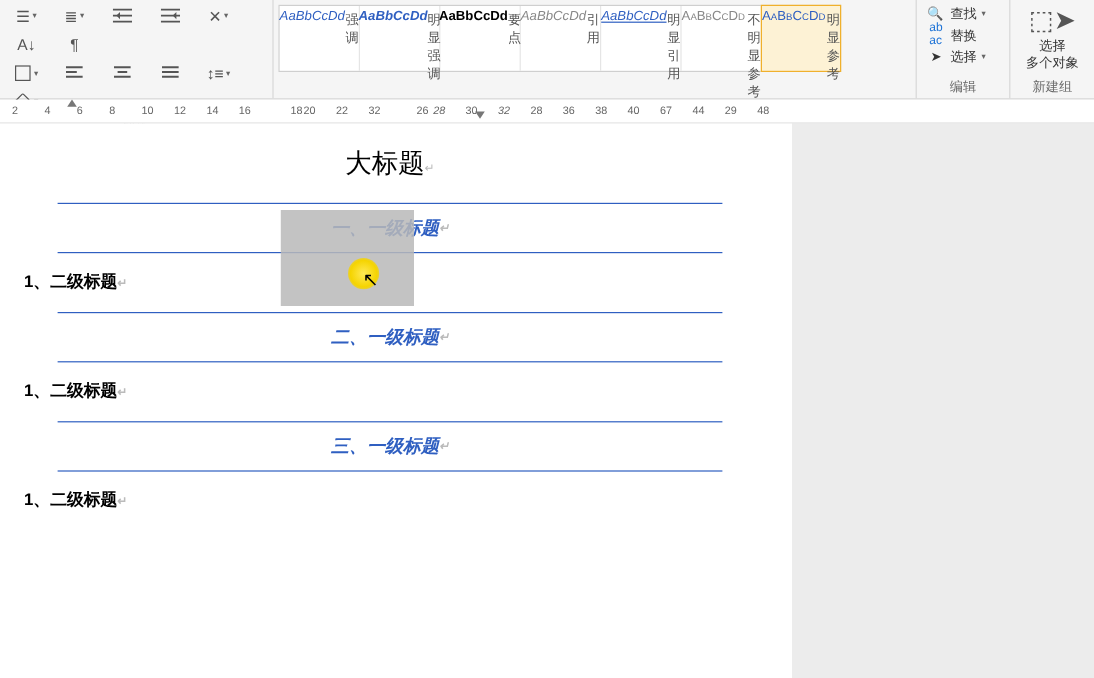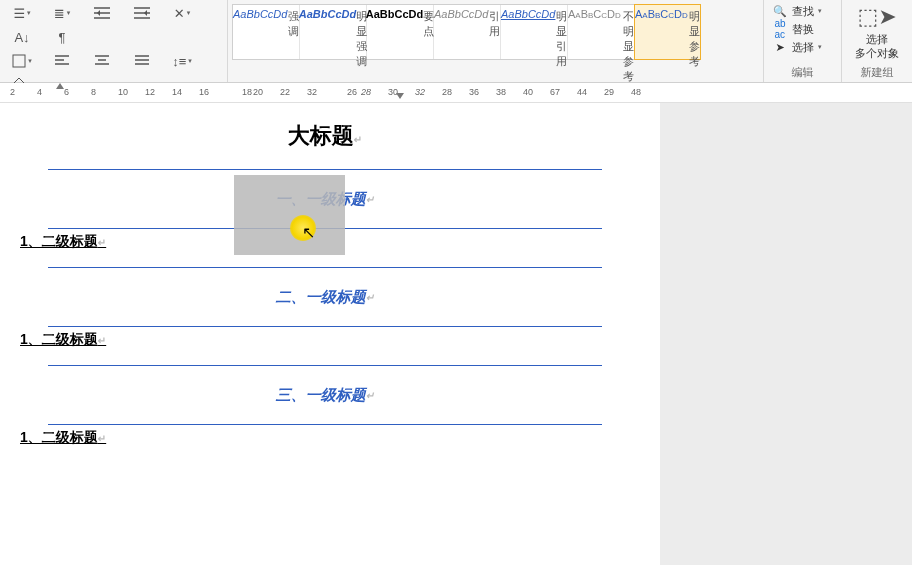--- a/index.html
+++ b/index.html
@@ -121,31 +121,31 @@
     position:absolute; top:0px;
     width:0;height:0;border-left:4px solid transparent;border-right:4px solid transparent;border-bottom:6px solid #777;
   }
   
   .docwrap { position:relative; height:462px; background:#e9e9e9; }
   .page {
     position:absolute; left:0; top:0; width:660px; height:462px;
     background:#fff; padding:10px 30px 10px 20px;
   }
   .scroll-gray { position:absolute; left:660px; top:0; width:252px; height:462px; background:#ececec; }
-  .main-title { font-size:22px; font-weight:bold; text-align:center; margin:8px 0 18px 0;}
+  .main-title { font-size:22px; font-weight:normal; text-align:center; margin:8px 0 18px 0;}
   .hr-row {
     border-top:1px solid #2f5fc1;
     border-bottom:1px solid #2f5fc1;
-    height:60px;
+    height:42px;
     display:flex; align-items:center; justify-content:center;
     font-style:italic; color:#2f5fc1; font-size:15px; font-weight:bold;
     margin:0 28px;
   }
   .sub-title {
-    font-size:14px; font-weight:bold; margin:4px 0 16px 0;text-decoration:underline;
+    font-size:14px; font-weight:bold; margin:15px 0 16px 0;
   }
   .sel-box {
     position:absolute;
     background:#b8b8b8;
     opacity:.85;
   }
   .cursor-hl {
     position:absolute;
     width:26px;height:26px;border-radius:50%;
     background:radial-gradient(circle,#ffe956 0%,#f5d400 60%,rgba(245,212,0,0) 100%);

